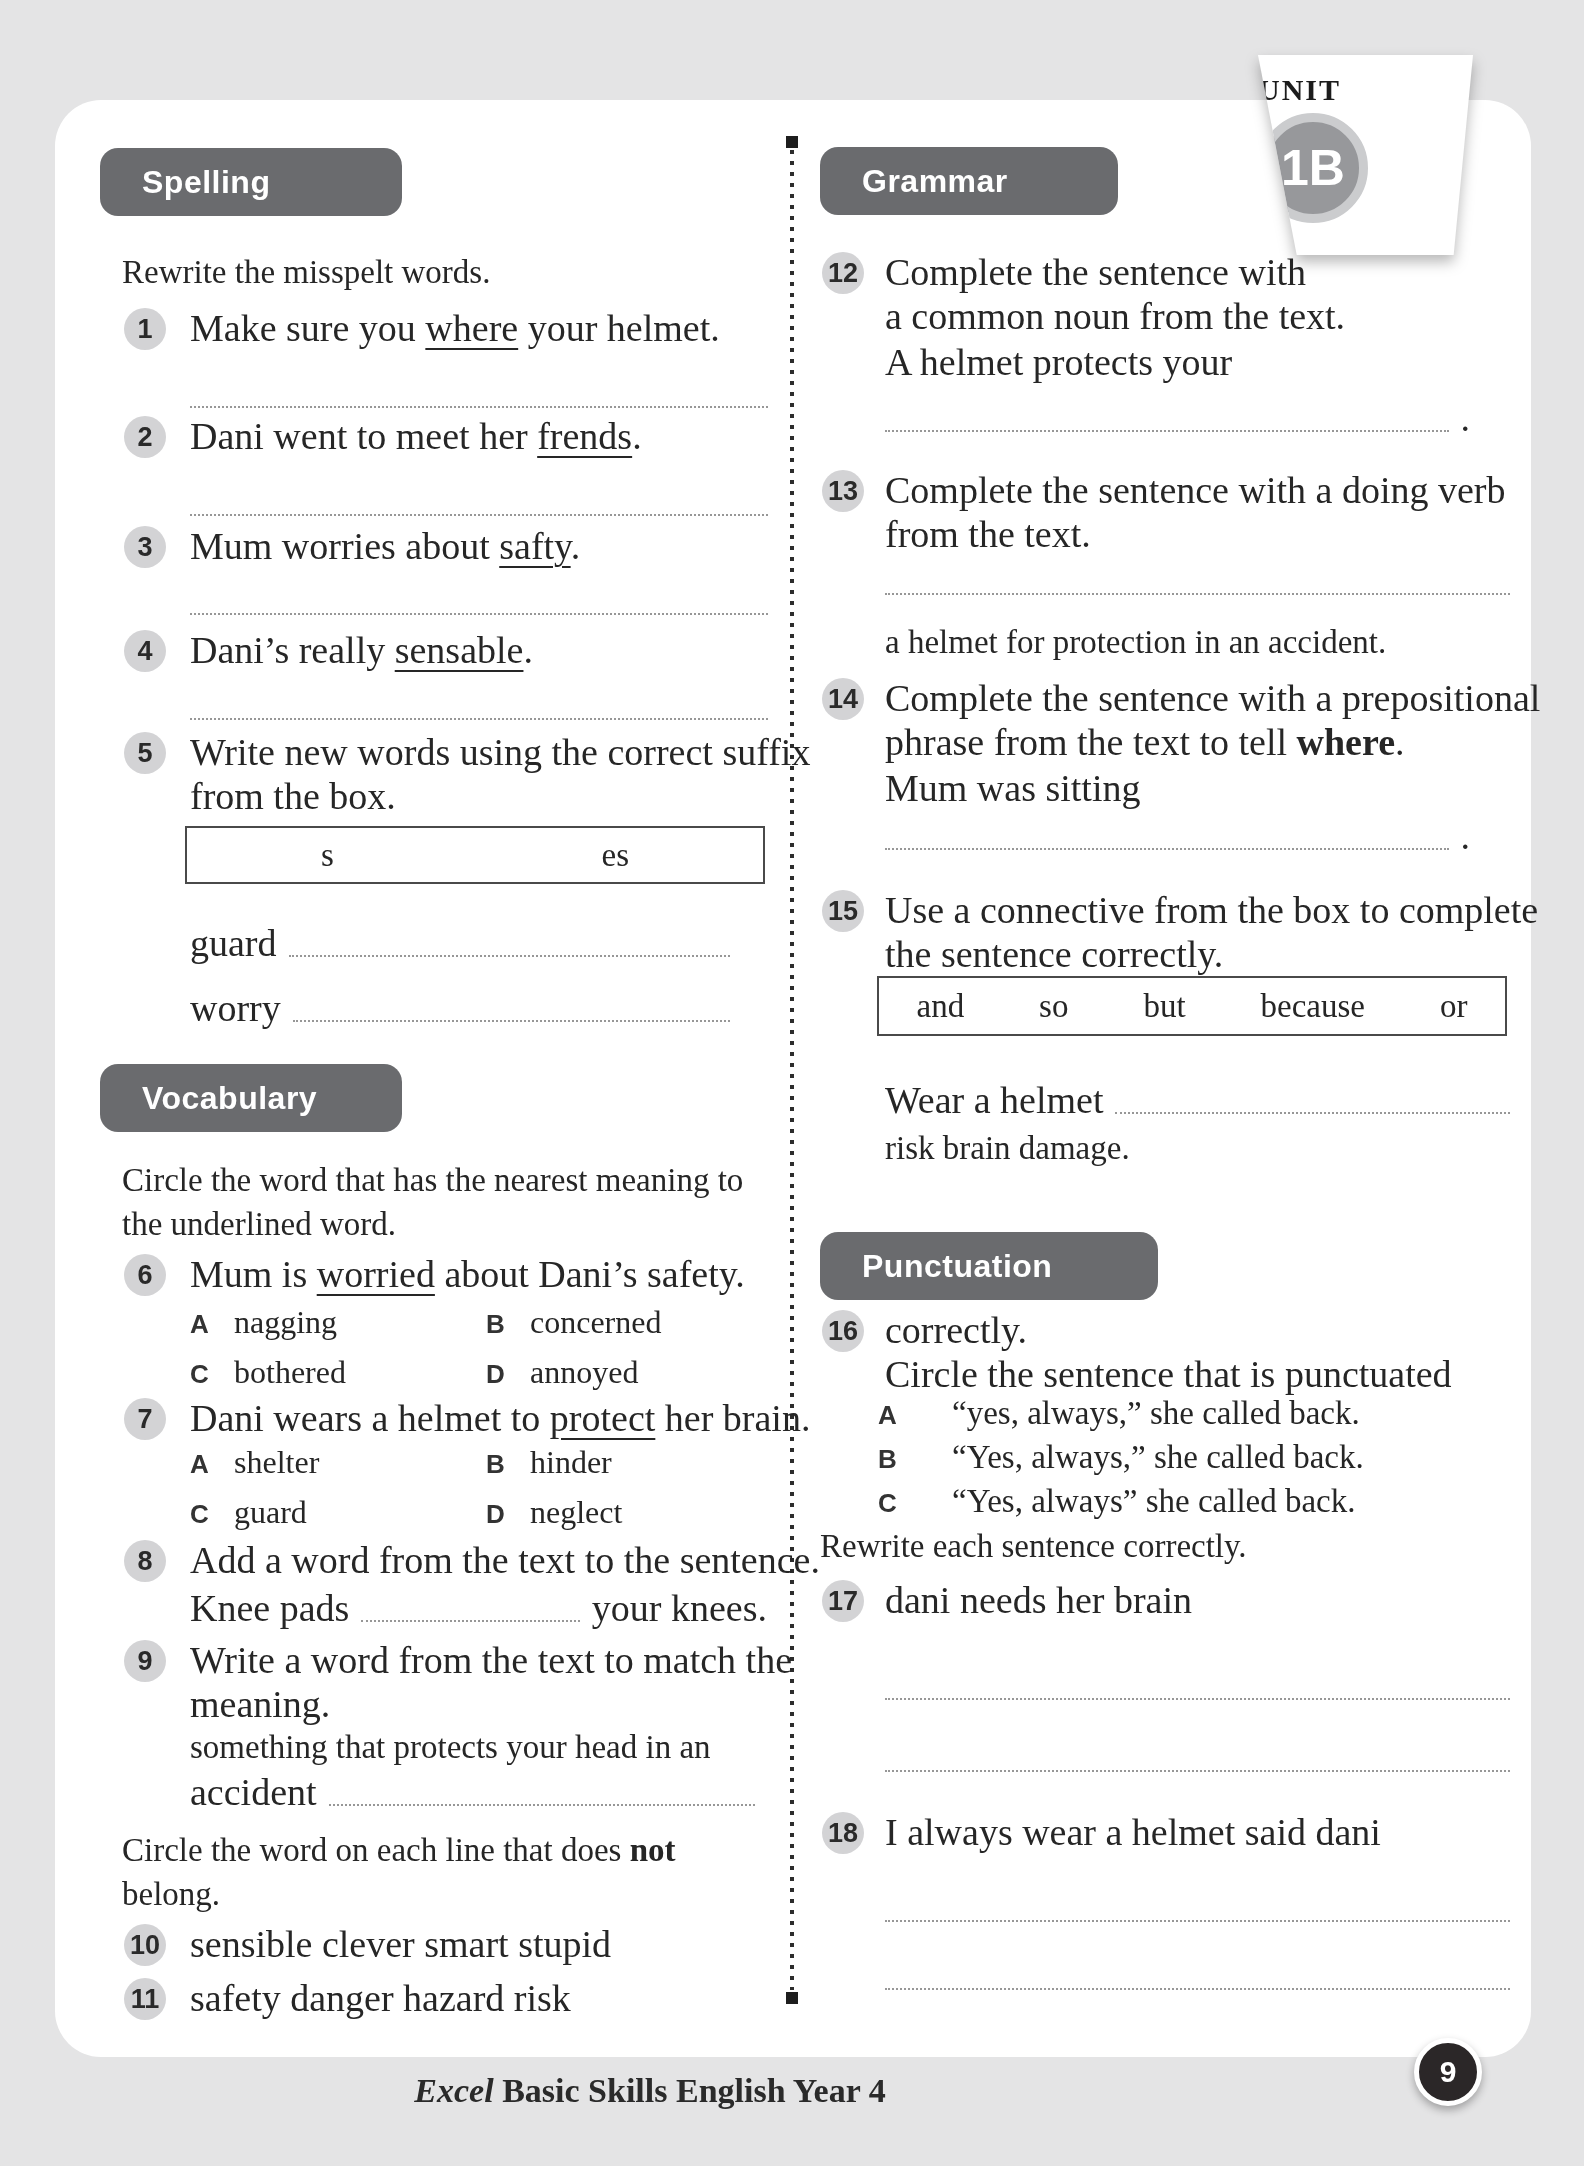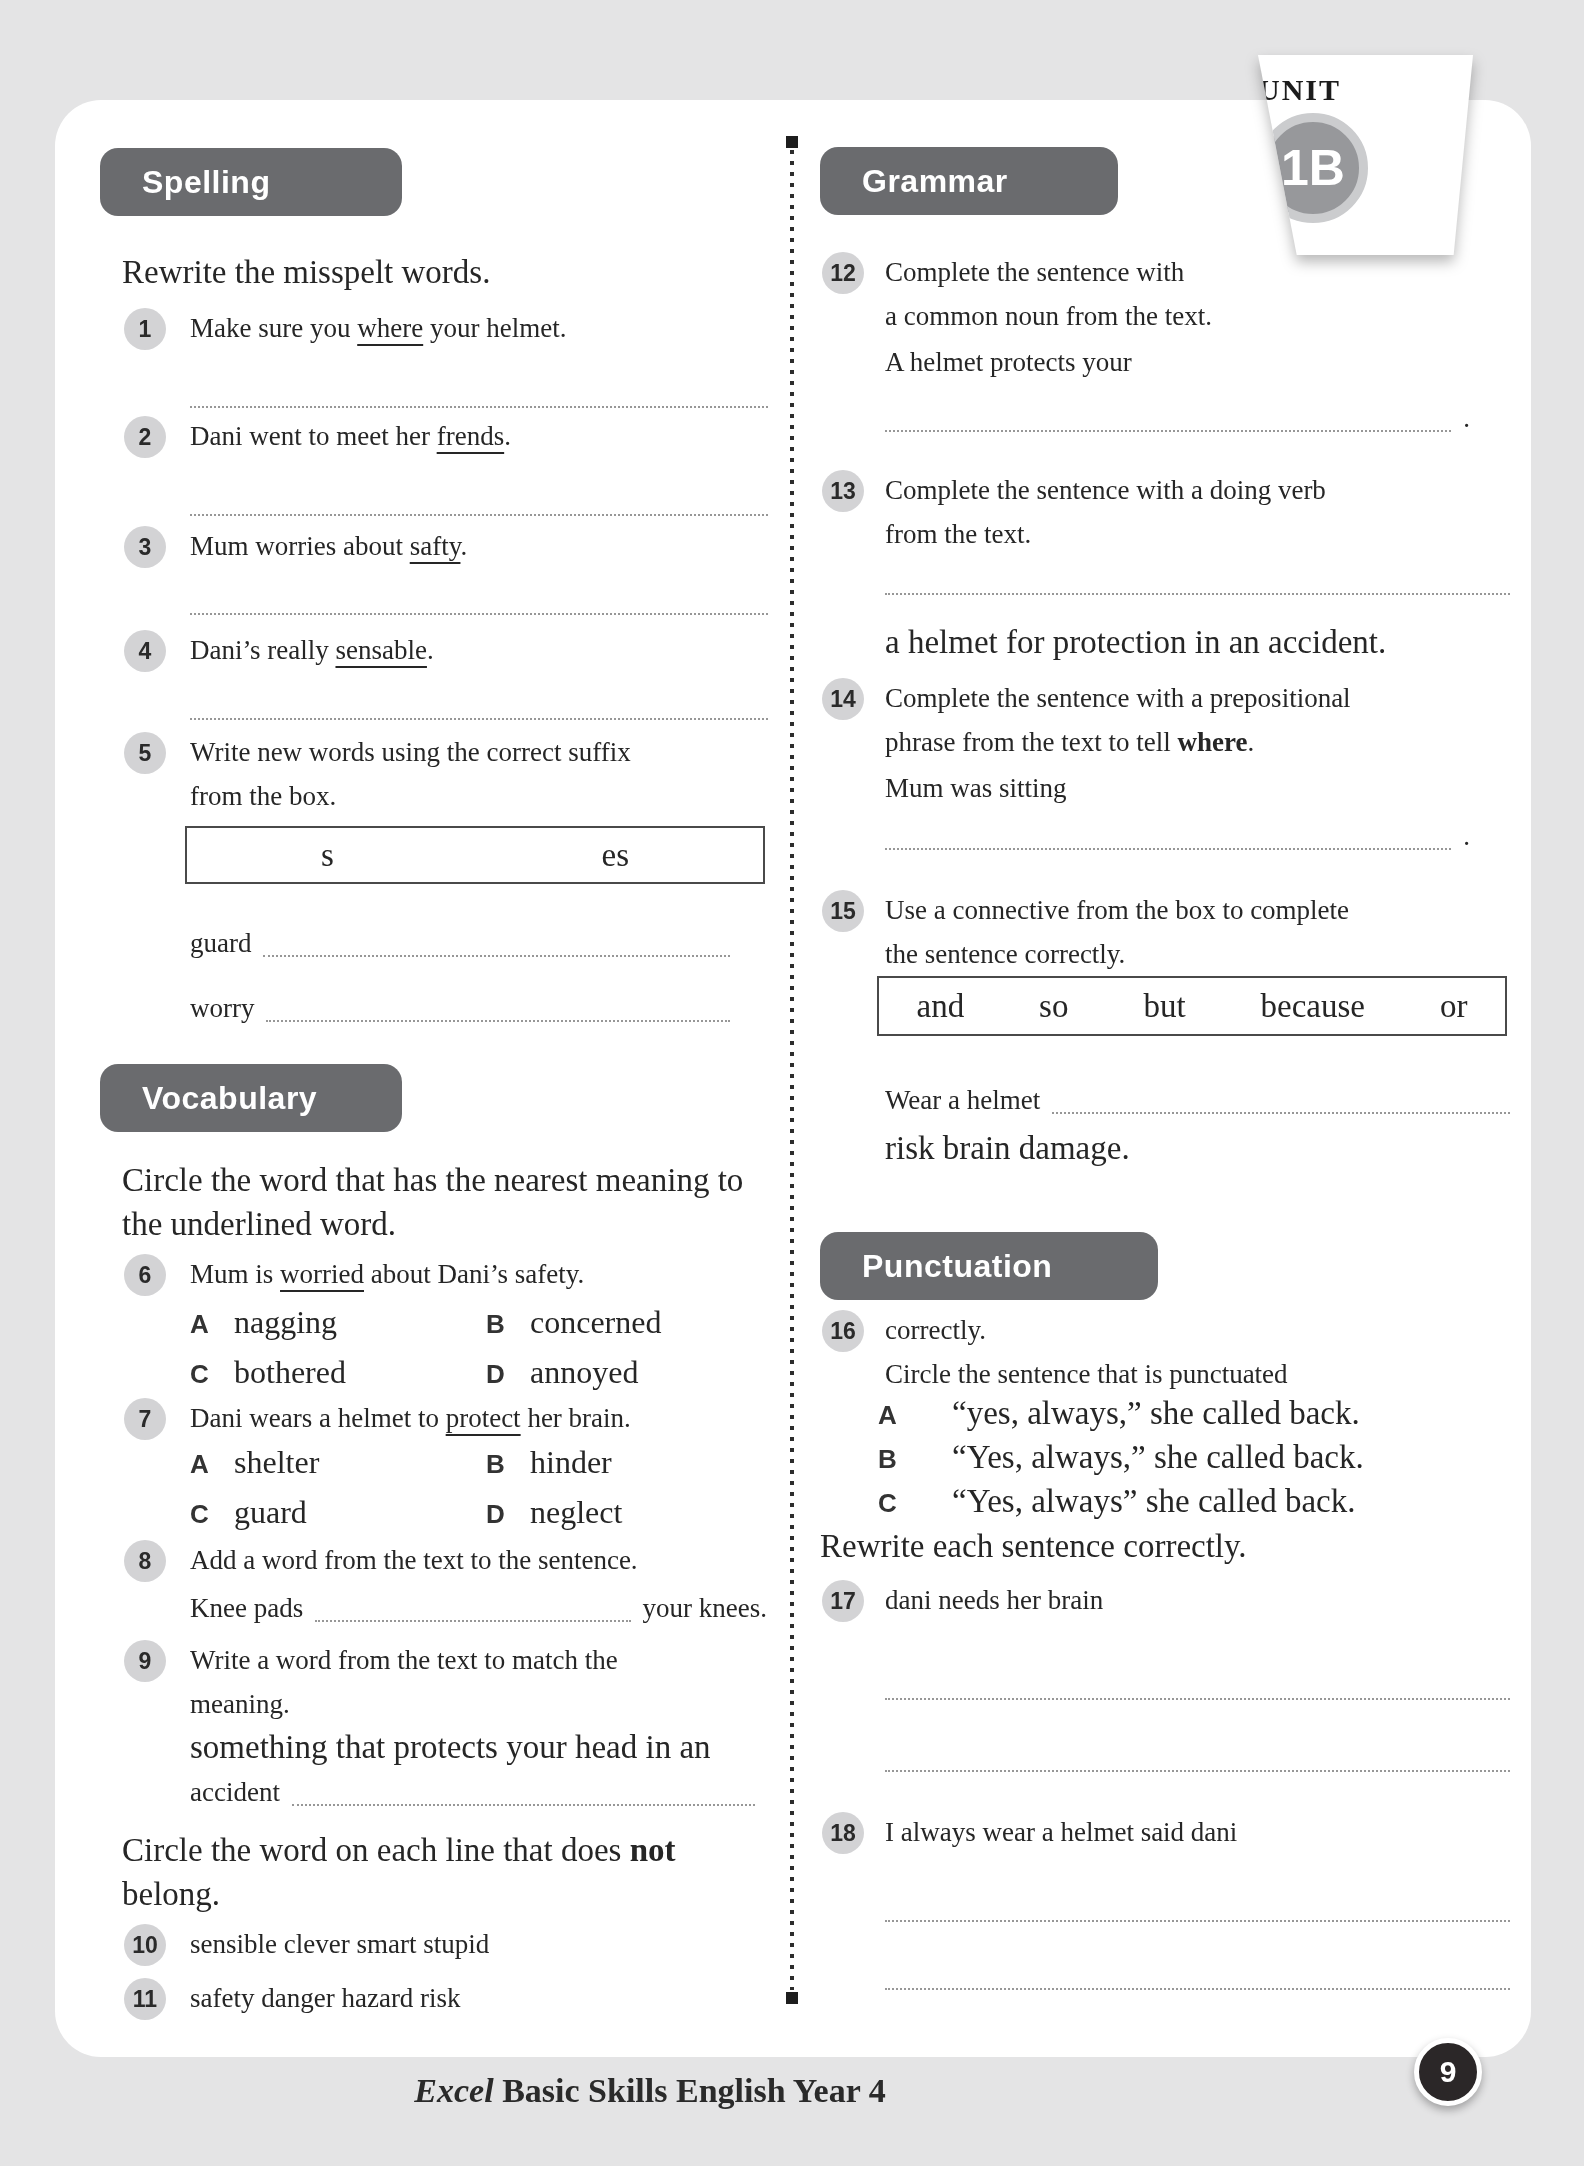--- a/index.html
+++ b/index.html
@@ -12,27 +12,27 @@
   .card{
     position:absolute;left:55px;top:100px;width:1476px;height:1957px;
     background:#ffffff;border-radius:46px;
   }
   .tab{
     position:absolute;background:#6a6b6e;border-radius:18px;
     color:#fff;font-family:"Liberation Sans",sans-serif;font-weight:bold;
     font-size:32px;display:flex;align-items:center;padding-left:42px;
     box-sizing:border-box;letter-spacing:.5px;
   }
-  .txt{font-size:27px;line-height:44px;white-space:nowrap;}
+  .txt{font-size:38px;line-height:44px;white-space:nowrap;}
   .instr{position:absolute;font-size:33px;line-height:44px;white-space:nowrap;}
   .item{position:absolute;display:flex;}
   .num{
     flex:none;width:42px;height:42px;border-radius:50%;background:#d3d3d5;
     color:#2a2a2a;font-family:"Liberation Sans",sans-serif;font-weight:bold;
-    font-size:23px;line-height:42px;text-align:center;margin-top:2px;
+    font-size:27px;line-height:42px;text-align:center;margin-top:2px;
   }
   .item .body{margin-left:24px;}
   .item.right .body{margin-left:21px;}
   .u{text-decoration:underline;text-underline-offset:7px;text-decoration-thickness:2px;}
   .b{font-weight:bold;}
   .line{position:absolute;height:0;border-bottom:2px dotted #979797;}
   .fill-row{position:absolute;display:flex;align-items:flex-end;}
   .fill-row .txt{line-height:44px;}
   .inline-line{flex:1;border-bottom:2px dotted #979797;margin:0 12px 8px 12px;}
   .wordbox{

